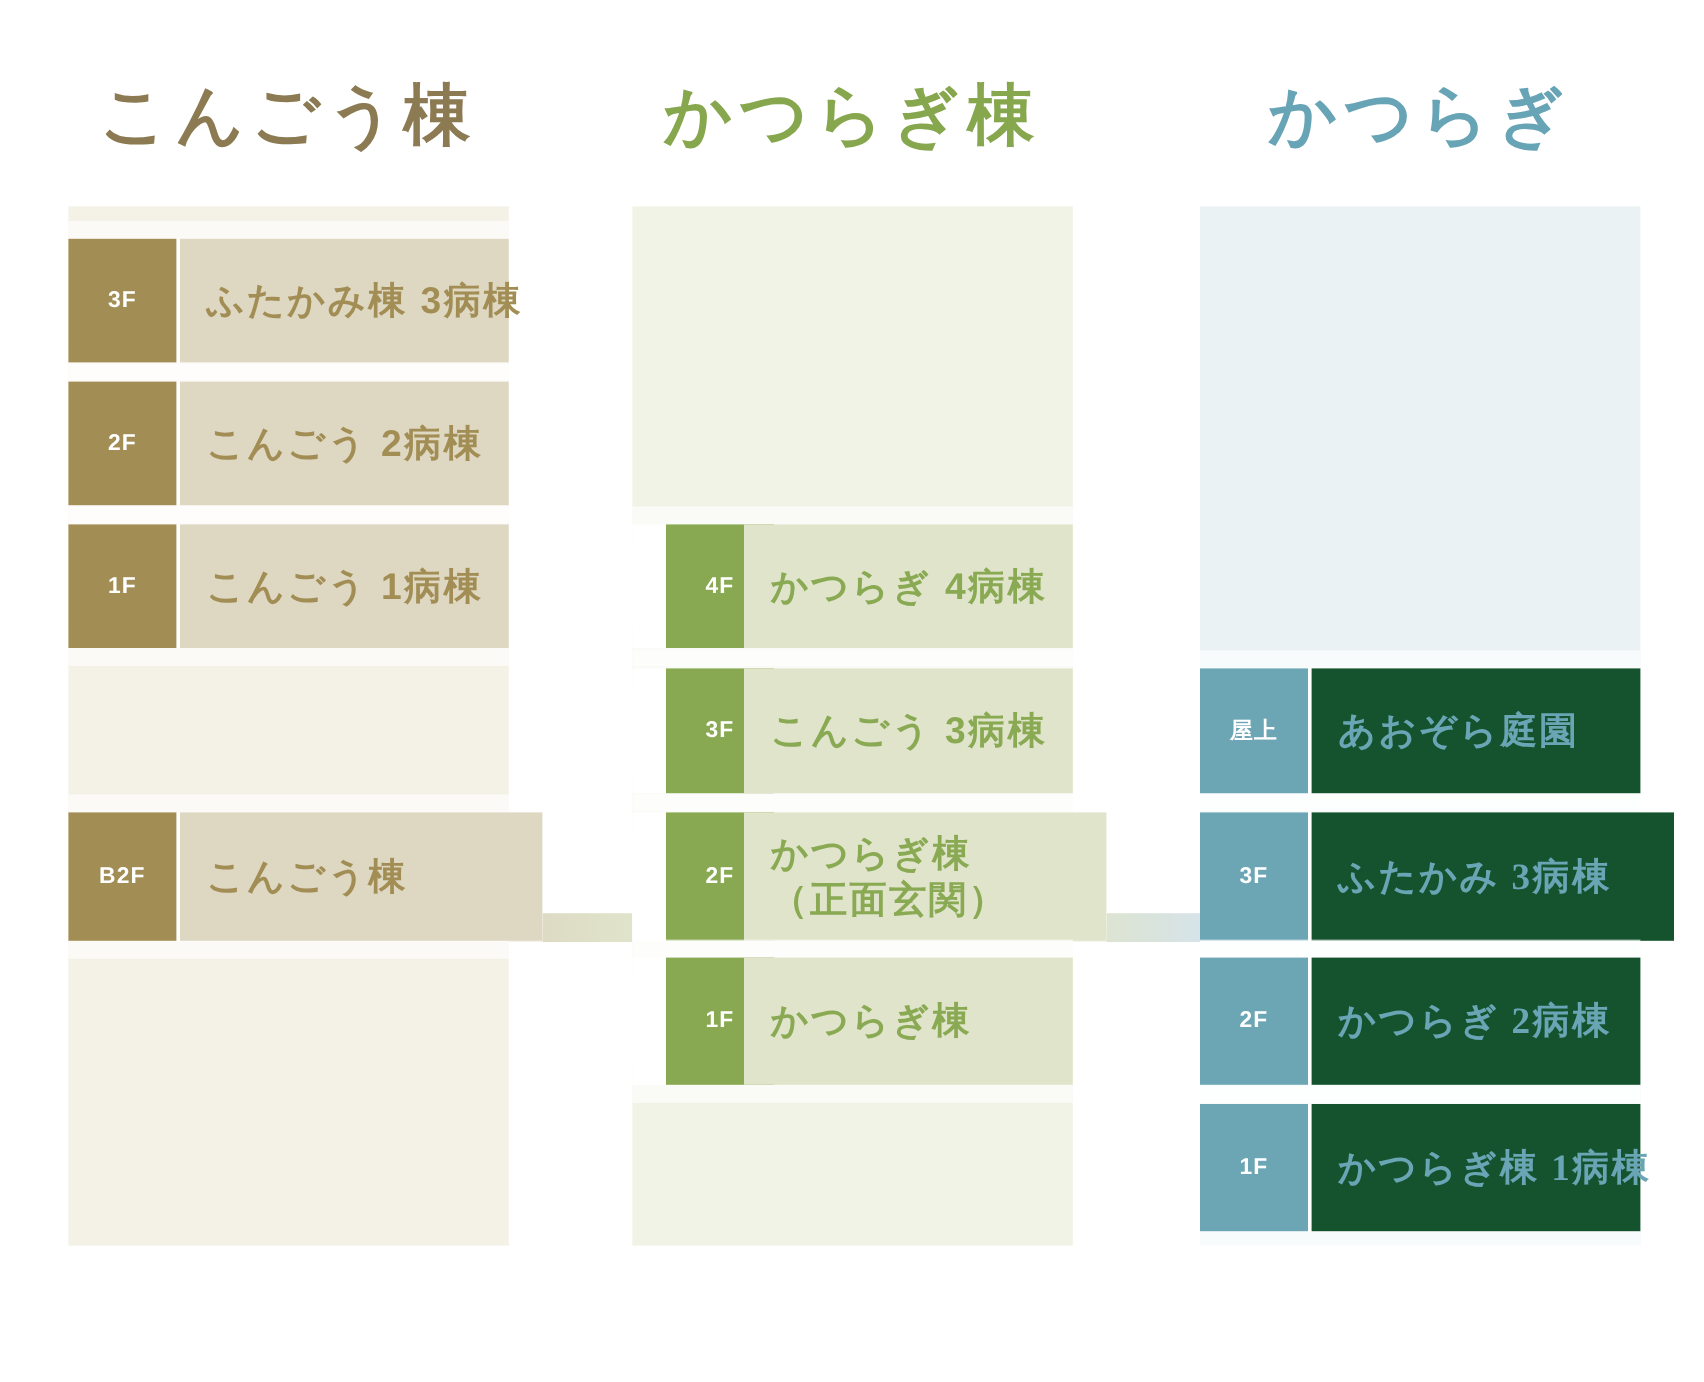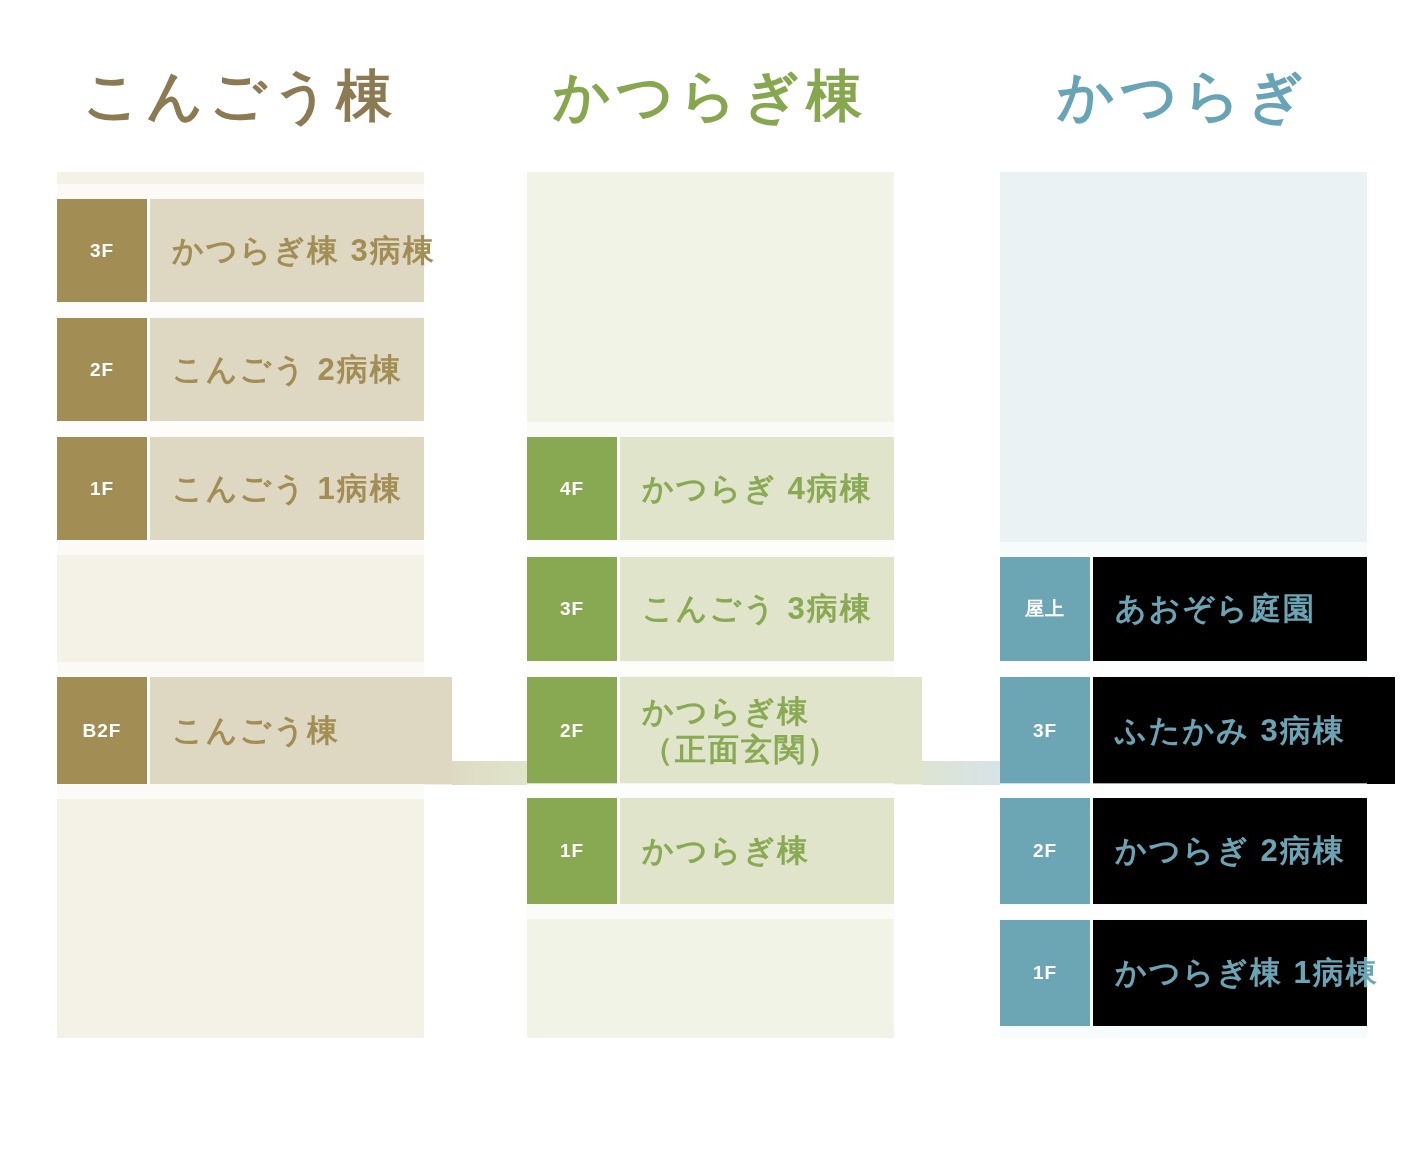--- a/index.html
+++ b/index.html
@@ -50,48 +50,48 @@
   }
 
   
   #b0 .title{color:#8c7a52;}
   #b0 .colbg{background:#f4f1e7;}
   #b0 .blk{background:#a28e55;}
   #b0 .nm{background:#ded8c3;color:#a28e55;}
 
   #b1 .title{color:#87a74e;}
   #b1 .colbg{background:#f1f3e7;}
-  #b1 .blk{background:#88a952;}
+  #b1 .blk{background:#88a952;margin-left:28px;}
   #b1 .nm{background:#dfe4ca;color:#8aa953;}
 
   #b2 .title{color:#67a4b6;}
   #b2 .colbg{background:#ebf2f3;}
   #b2 .blk{background:#6ca6b5;}
-  #b2 .nm{background:#000000;color:#6aa5b5;}
+  #b2 .nm{background:#14532d;color:#6aa5b5;font-family:Liberation Serif, serif;}
 
   
   .conn{position:absolute;top:761px;height:24px;}
   #conn1{left:424px;width:103px;background:linear-gradient(90deg,#ddd7c2,#e0e4cb);}
   #conn2{left:894px;width:106px;background:linear-gradient(90deg,#dfe4ca,#d6e3e8);}
 </style>
 </head>
 <body>
 
 <div id="canvas">
 
   <div class="conn" id="conn1"></div>
   <div class="conn" id="conn2"></div>
 
   <section class="col" id="b0">
     <h2 class="title">こんごう棟</h2>
     <div class="colbg"></div>
 
     <div class="row rA">
       <div class="blk">3F</div>
-      <div class="nm">かつらぎ棟 3病棟</div>
+      <div class="nm">ふたかみ棟 3病棟</div>
     </div>
     <div class="row rB">
       <div class="blk">2F</div>
       <div class="nm">こんごう 2病棟</div>
     </div>
     <div class="row rC">
       <div class="blk">1F</div>
       <div class="nm">こんごう 1病棟</div>
     </div>
     <div class="row rE">

